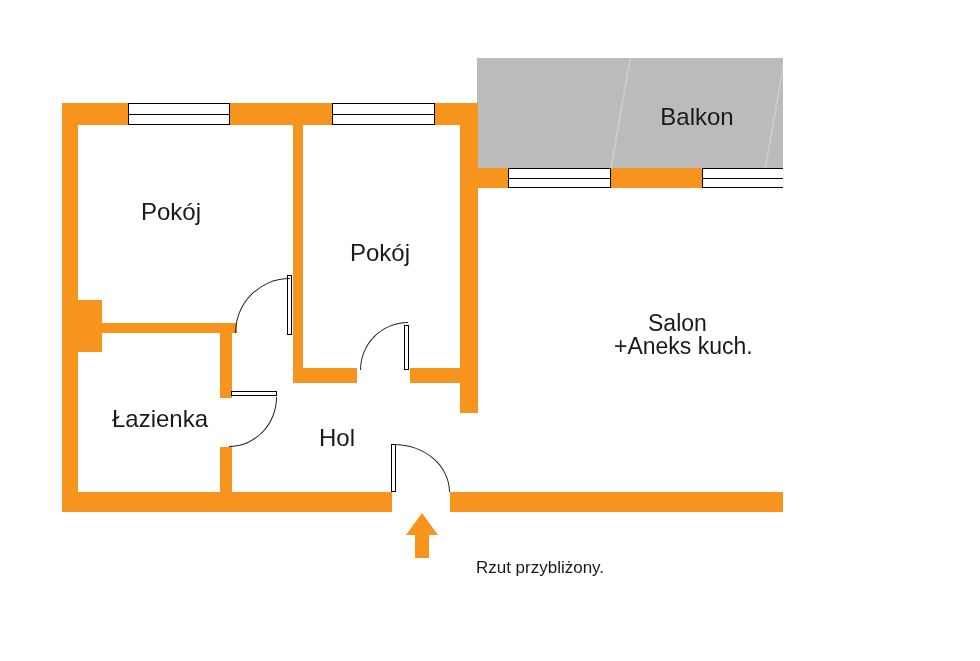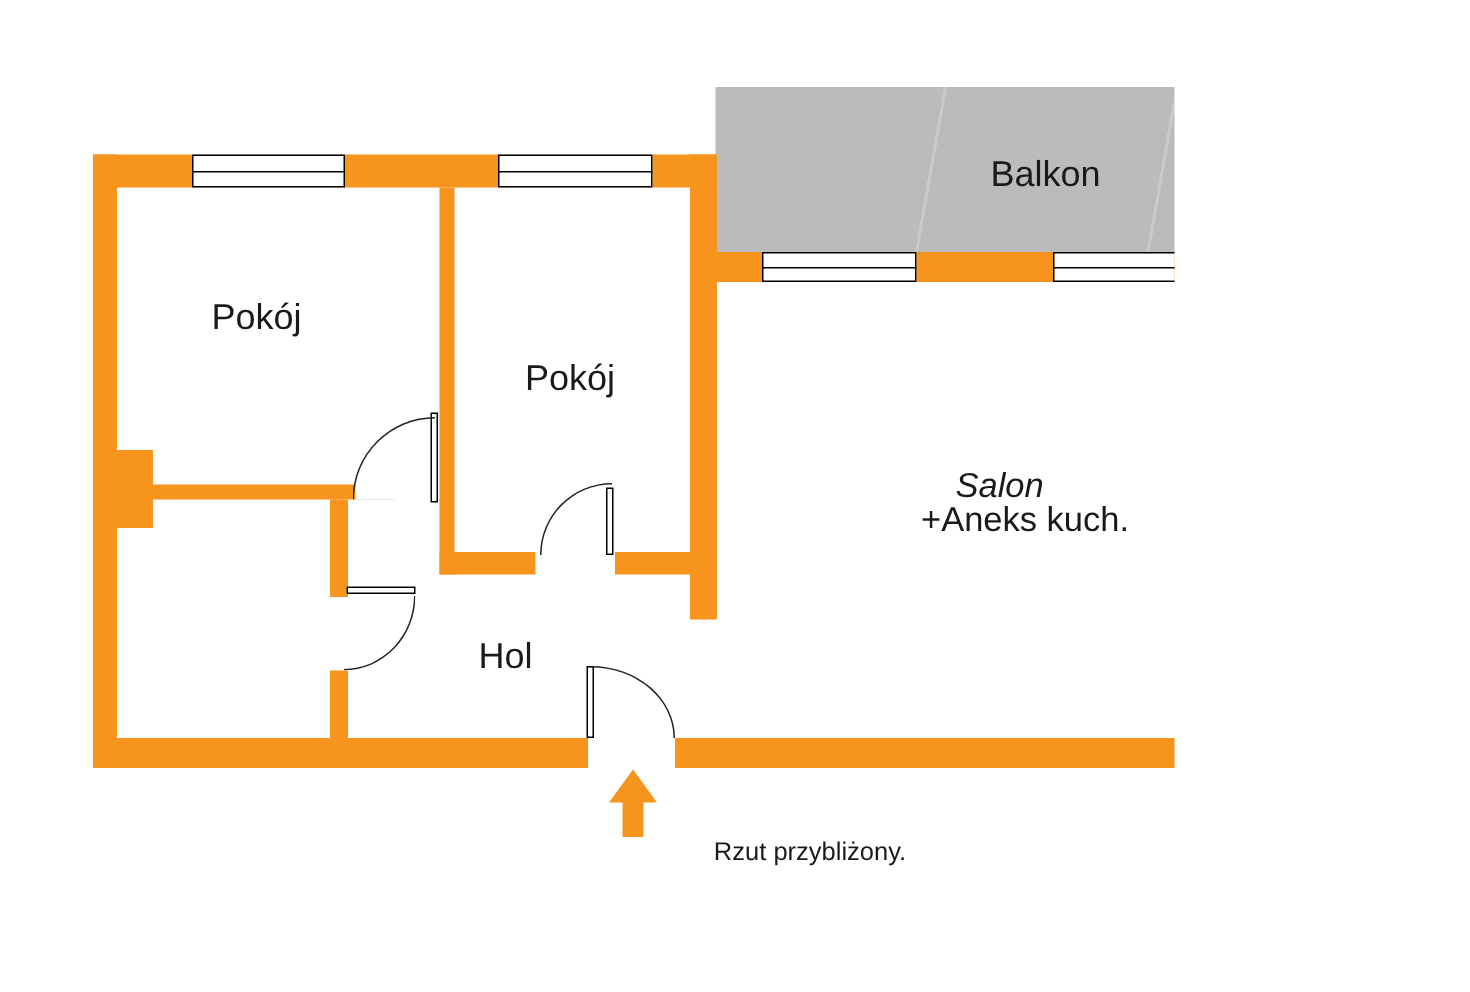--- a/index.html
+++ b/index.html
@@ -57,21 +57,21 @@
   .leaf-ent{left:391px;top:444px;width:5px;height:48px;}
   .arc-ent {left:394px;top:444px;width:56px;height:48px;}
 
   
   .lbl-pokoj1  {left:171px;top:212px;}
   .lbl-pokoj2  {left:380px;top:253px;}
   .lbl-lazienka{left:160px;top:419px;}
   .lbl-hol     {left:337px;top:438px;}
   .salon-block {position:absolute;left:614px;top:312px;color:var(--text,#1a1a1a);
     font-size:23px;line-height:23px;white-space:nowrap;}
-  .salon-block .l1{margin-left:23px;font-style:italic;}
+  .salon-block .l1{margin-left:34px;}
 
   
   .entrance-arrow{position:absolute;left:406px;top:513px;width:32px;height:45px;}
 
   
   .disclaimer{position:absolute;left:540px;top:556px;transform:translateX(-50%);
     text-align:left;color:#1a1a1a;font-size:17px;line-height:23px;white-space:nowrap;}
 </style>
 </head>
 <body>
@@ -107,20 +107,21 @@
   <div class="arc arc-tl arc-p1"></div>
   <div class="leaf leaf-p2"></div>
   <div class="arc arc-tl arc-p2"></div>
   <div class="leaf leaf-laz"></div>
   <div class="arc arc-br arc-laz"></div>
   <div class="leaf leaf-ent"></div>
   <div class="arc arc-tr arc-ent"></div>
 
   <span class="room-label lbl-pokoj1">Pokój</span>
   <span class="room-label lbl-pokoj2">Pokój</span>
+  <span class="room-label lbl-lazienka">Łazienka</span>
   <span class="room-label lbl-hol">Hol</span>
   <div class="salon-block">
     <div class="l1">Salon</div>
     <div class="l2">+Aneks kuch.</div>
   </div>
 
   <svg class="entrance-arrow" viewBox="0 0 32 45" xmlns="http://www.w3.org/2000/svg">
     <polygon points="16,0 32,22 23,22 23,45 9,45 9,22 0,22" fill="#F7941E"></polygon>
   </svg>
 

